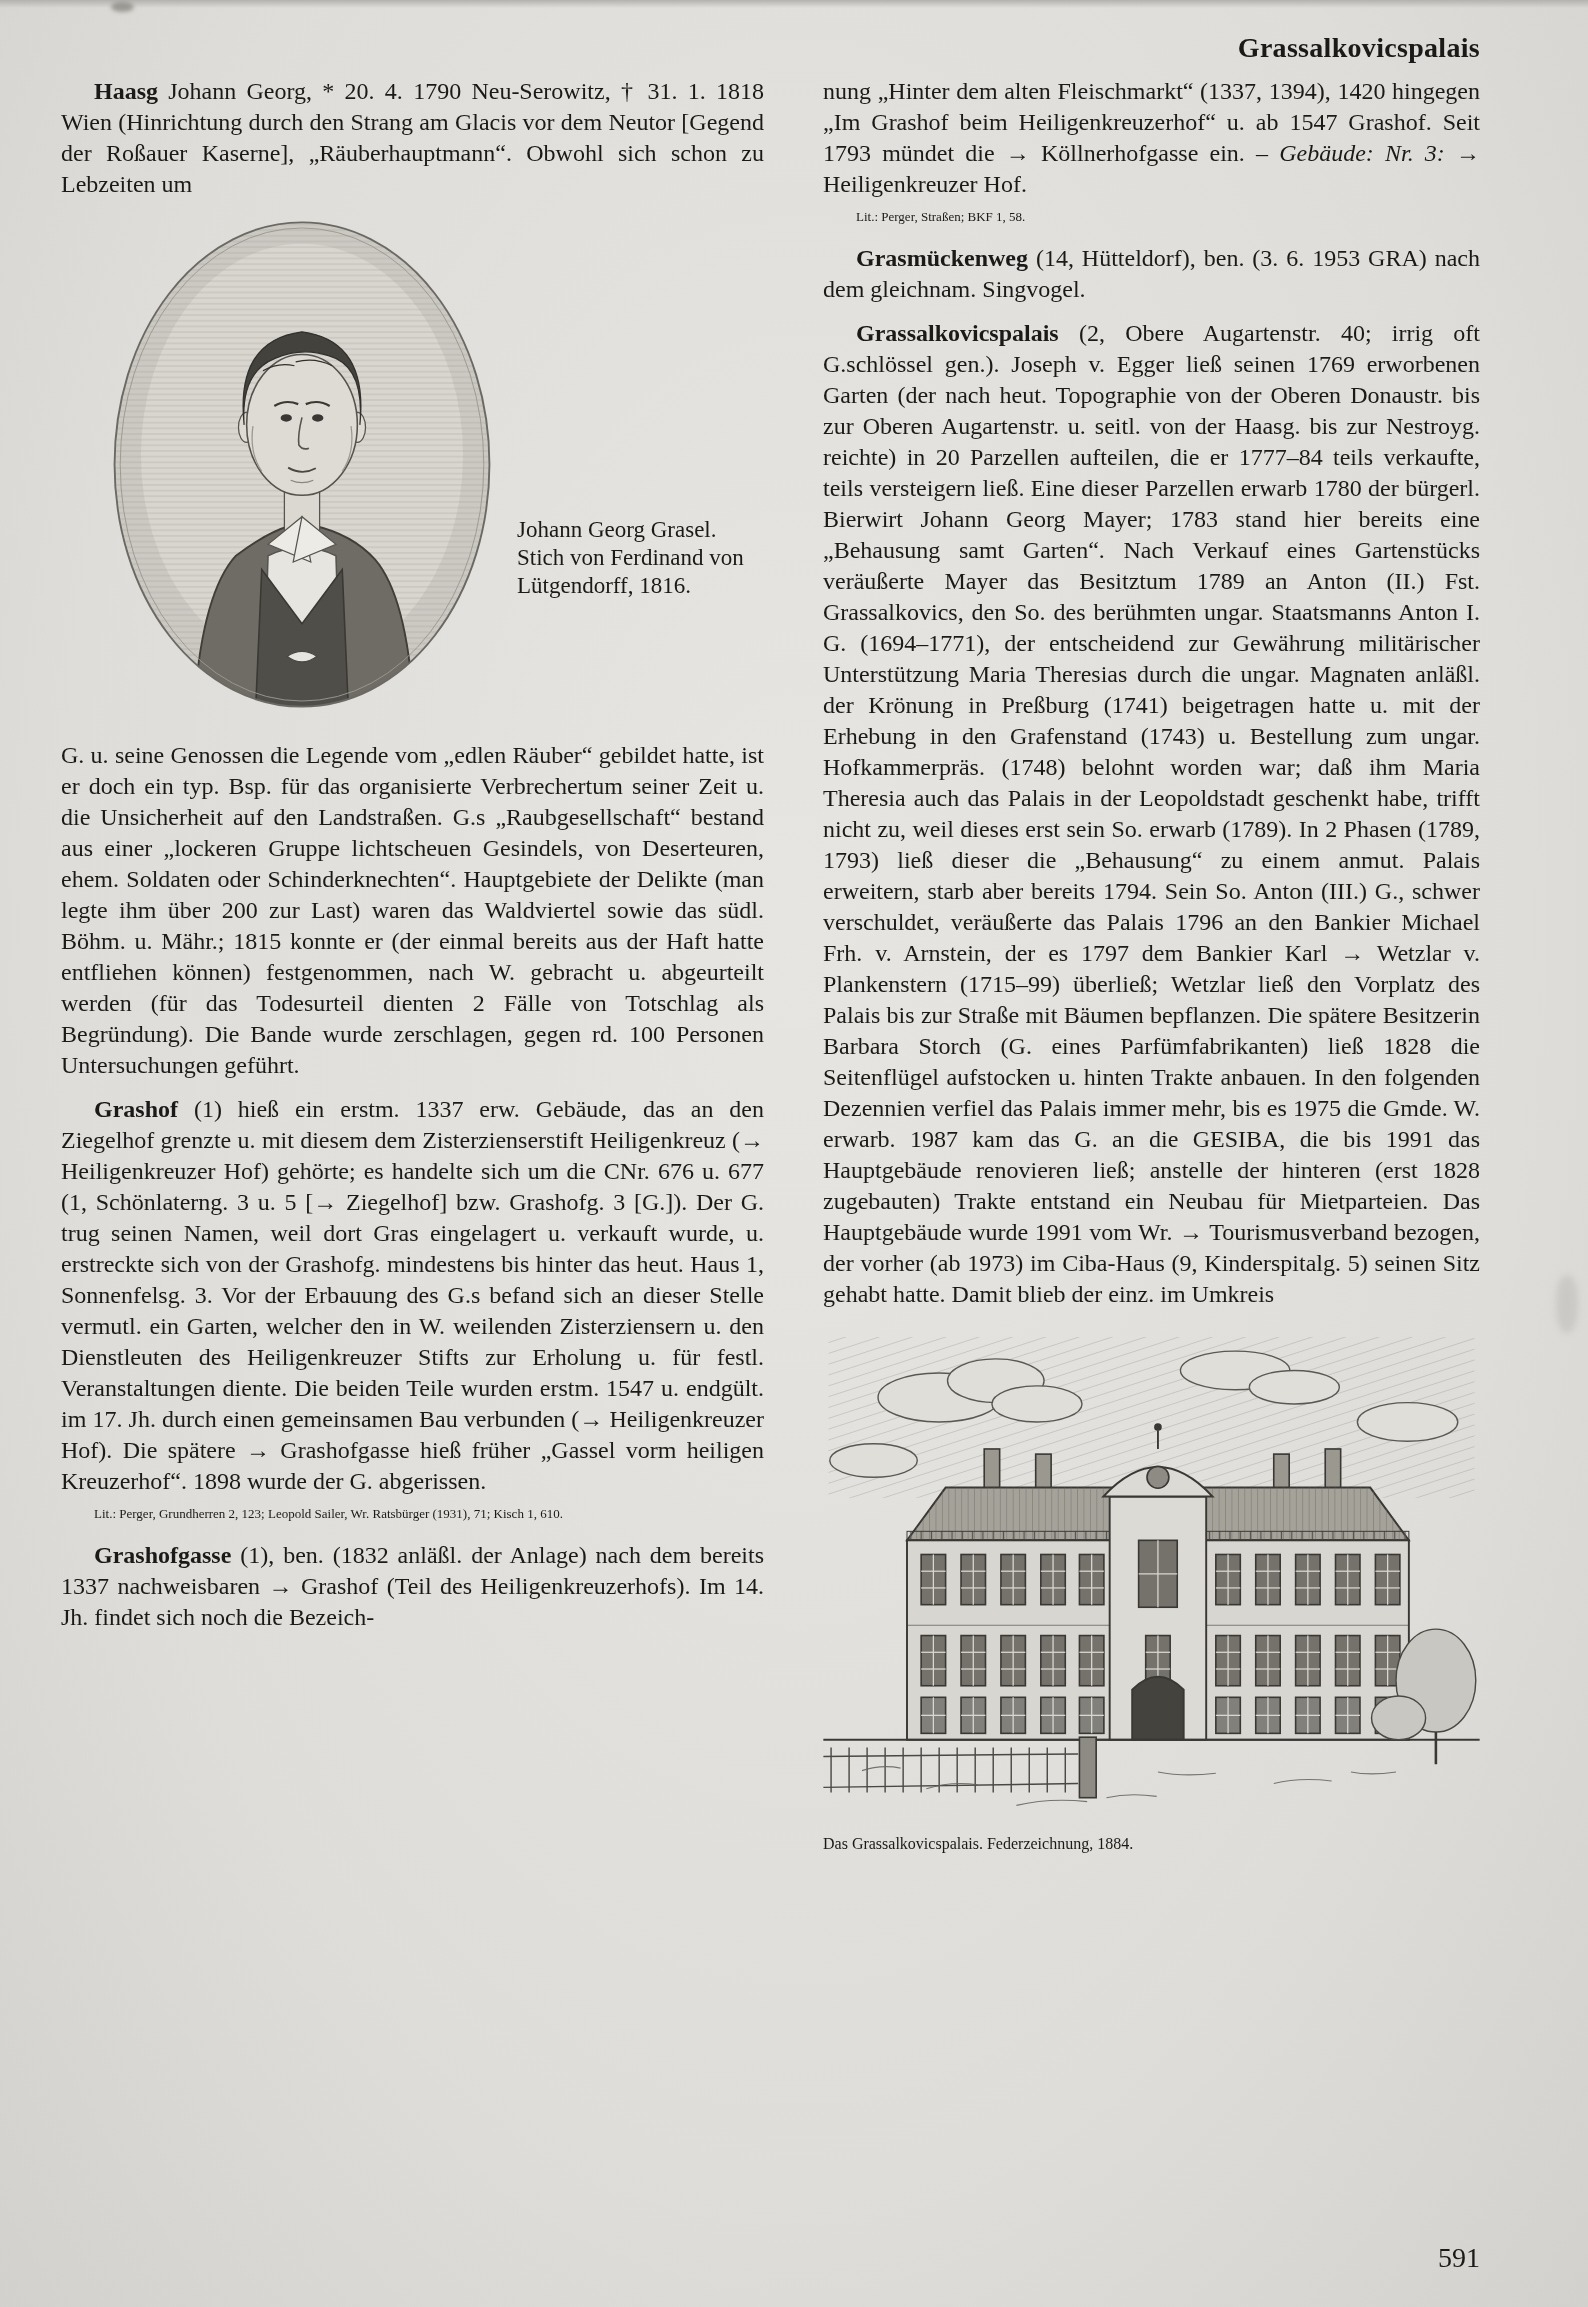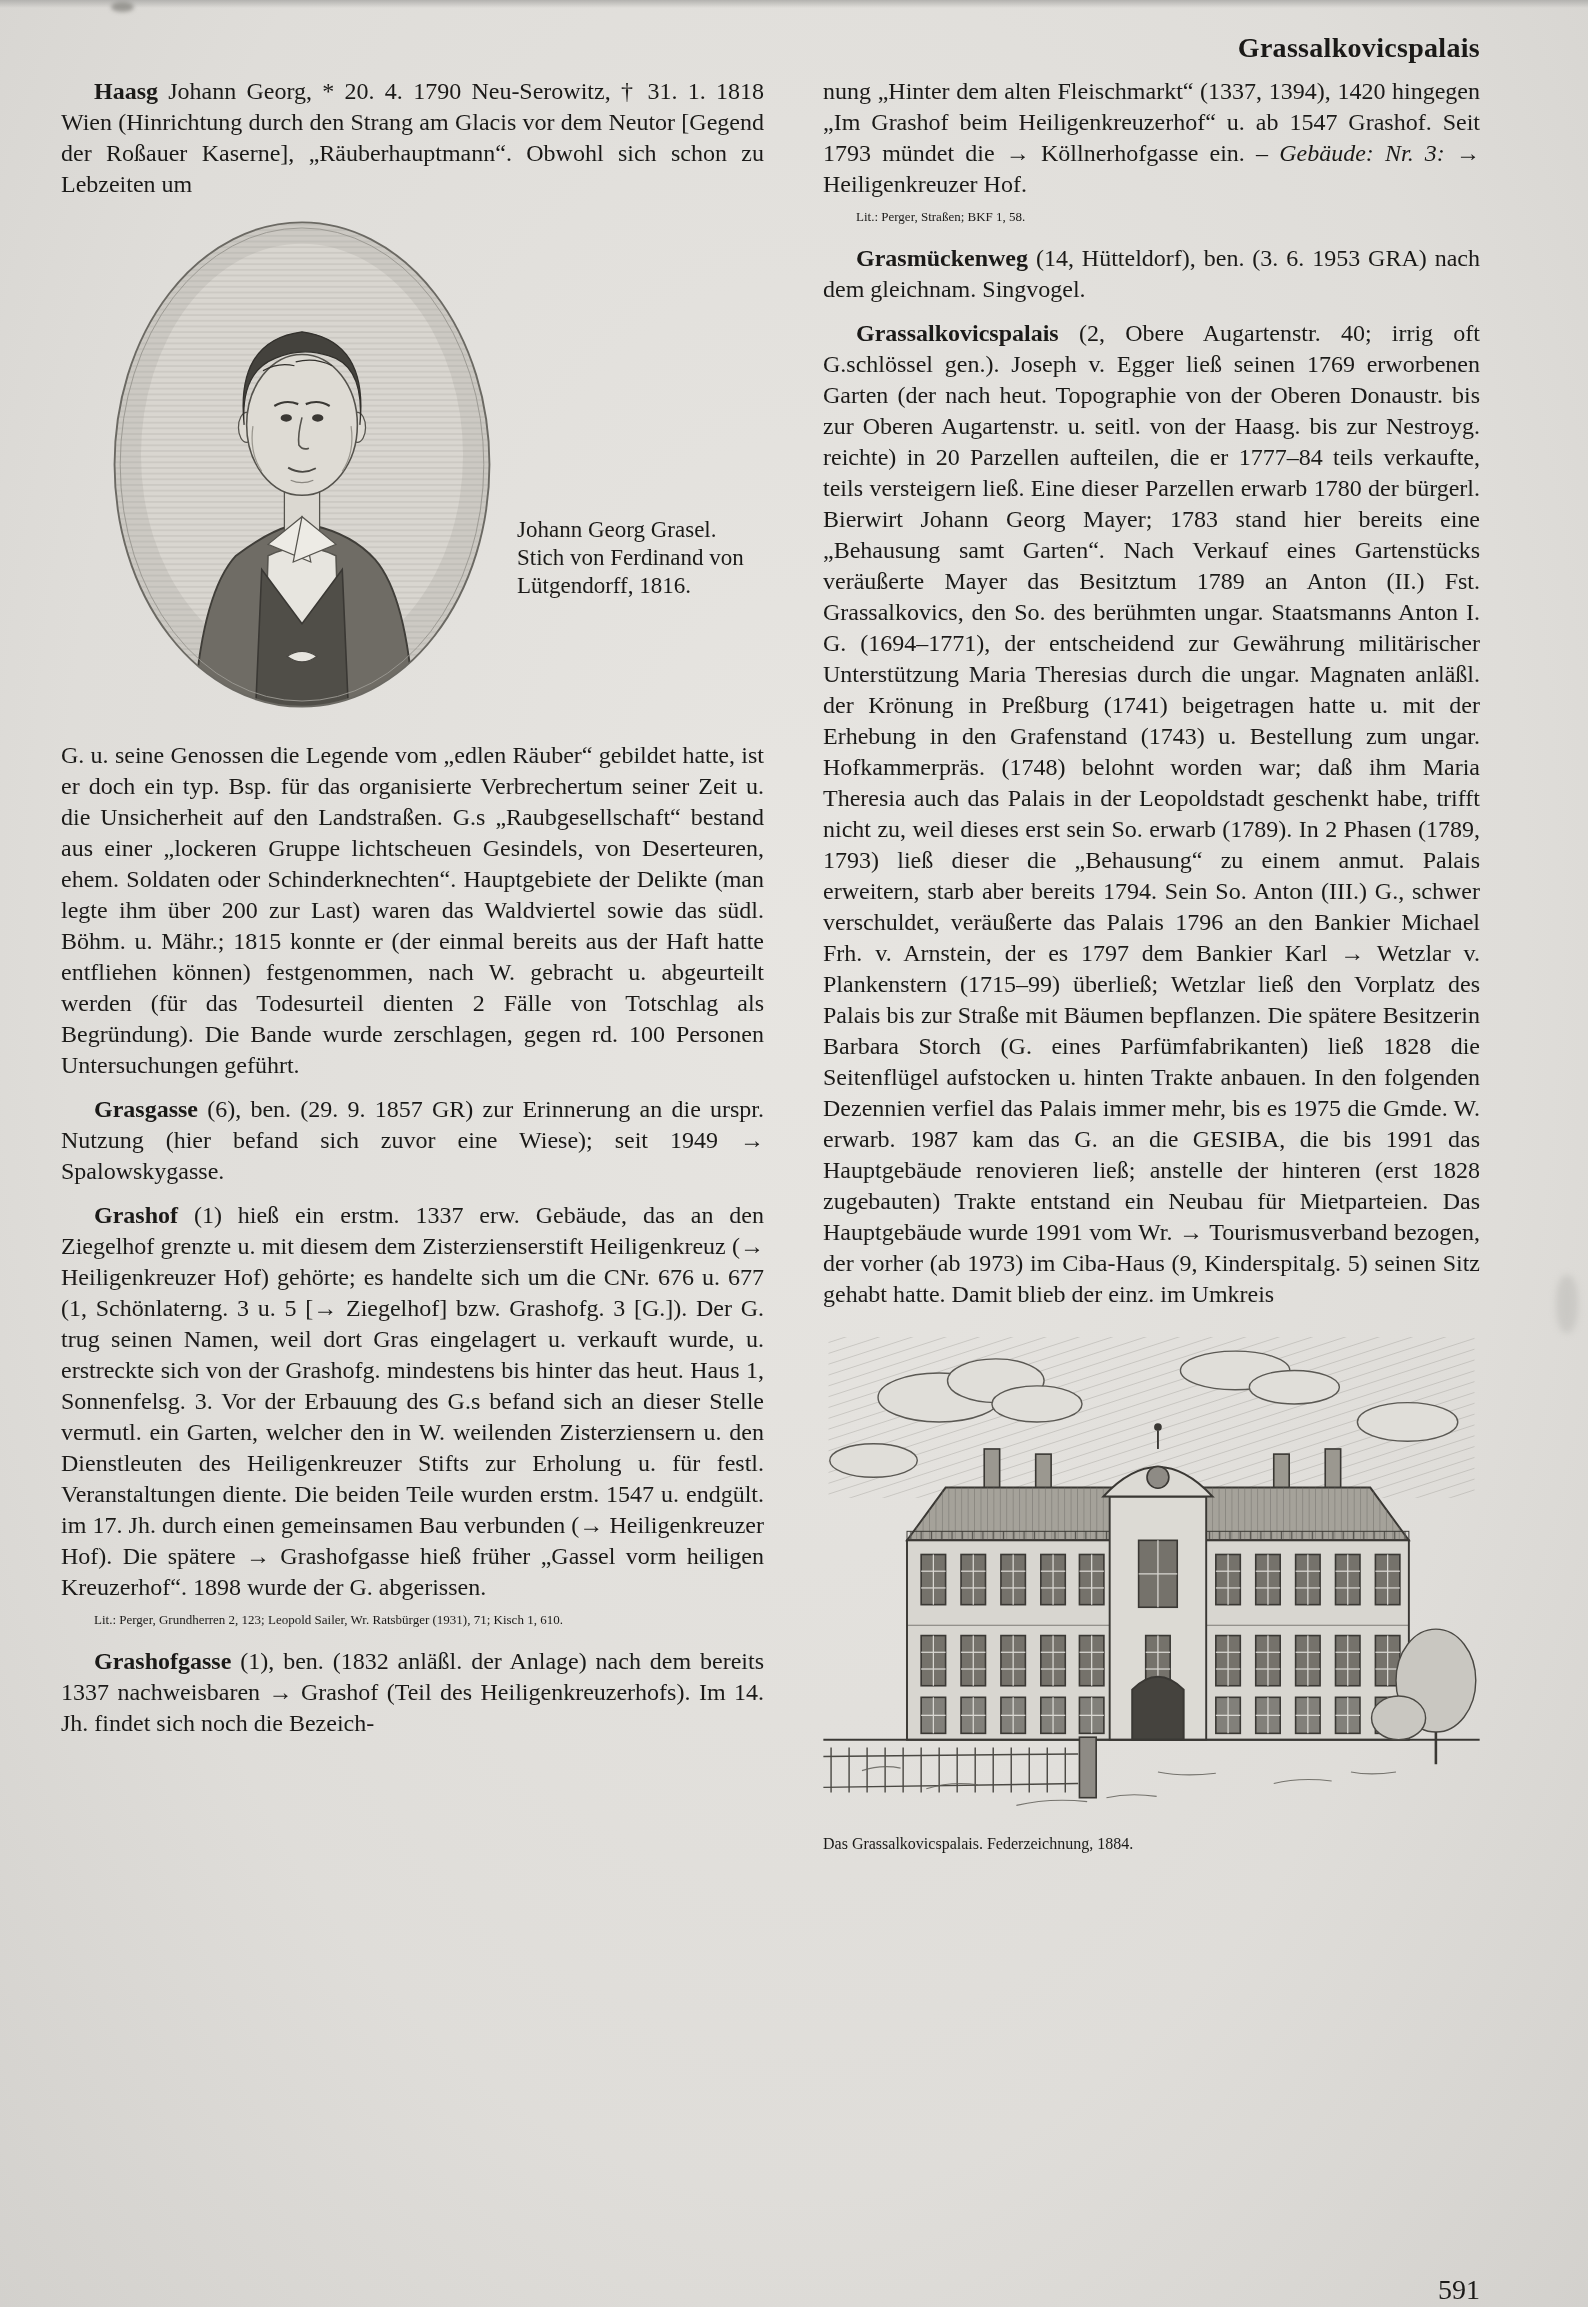--- a/index.html
+++ b/index.html
@@ -28,21 +28,21 @@
   .term{font-weight:bold;}
 
   .portrait-figure{position:relative;height:523px;margin:10.3px 0 6.4px 0;}
   .portrait-svg{position:absolute;left:46px;top:0;}
   .portrait-caption{position:absolute;left:456px;top:306px;width:246px;
     font-size:23px;line-height:28px;text-align:left;}
 
   .palais-figure{margin-top:18px;}
   .palais-caption{font-size:16px;line-height:28px;margin-top:10.3px;text-align:left;}
 
-  .page-number{position:absolute;left:823px;top:2242px;width:657px;text-align:right;font-size:28px;margin-top:32px;}
+  .page-number{position:absolute;left:823px;top:2242px;width:657px;text-align:right;font-size:28px;}
   figure{margin:0;padding:0;}
 </style>
 </head>
 <body>
 
 <div class="top-strip"></div>
 <div class="smudge"></div>
 <div class="margin-blot"></div>
 
 <div class="running-header">Grassalkovicspalais</div>
@@ -101,21 +101,20 @@
       </g>
       <ellipse cx="310" cy="395" rx="298" ry="385" fill="none" stroke="#6b6963" stroke-width="3"></ellipse>
       <ellipse cx="310" cy="395" rx="289" ry="376" fill="none" stroke="#9a9892" stroke-width="1.5"></ellipse>
     </svg>
     <figcaption class="portrait-caption">Johann Georg Grasel. Stich von Ferdinand von Lütgendorff, 1816.</figcaption>
   </figure>
 
   <p class="para">G. u. seine Genossen die Legende vom „edlen Räuber“ gebildet hatte, ist er doch ein typ. Bsp. für das organisierte Verbrechertum seiner Zeit u. die Unsicherheit auf den Landstraßen. G.s „Raubgesellschaft“ bestand aus einer „lockeren Gruppe lichtscheuen Gesindels, von Deserteuren, ehem. Soldaten oder Schinderknechten“. Hauptgebiete der Delikte (man legte ihm über 200 zur Last) waren das Waldviertel sowie das südl. Böhm. u. Mähr.; 1815 konnte er (der einmal bereits aus der Haft hatte entfliehen können) festgenommen, nach W. gebracht u. abgeurteilt werden (für das Todesurteil dienten 2 Fälle von Totschlag als Begründung). Die Bande wurde zerschlagen, gegen rd. 100 Personen Untersuchungen geführt.</p>
 
 
-  <p class="para indent entry"><b class="term">Grasgasse</b> <span>(6), ben. (29. 9. 1857 GR) zur Erinnerung an die urspr. Nutzung (hier befand sich zuvor eine Wiese); seit 1949 → Spalowskygasse.</span></p>
 
   <p class="para indent entry"><b class="term">Grashof</b> <span>(1) hieß ein erstm. 1337 erw. Gebäude, das an den Ziegelhof grenzte u. mit diesem dem Zisterzienserstift Heiligenkreuz (→ Heiligenkreuzer Hof) gehörte; es handelte sich um die CNr. 676 u. 677 (1, Schönlaterng. 3 u. 5 [→ Ziegelhof] bzw. Grashofg. 3 [G.]). Der G. trug seinen Namen, weil dort Gras eingelagert u. verkauft wurde, u. erstreckte sich von der Grashofg. mindestens bis hinter das heut. Haus 1, Sonnenfelsg. 3. Vor der Erbauung des G.s befand sich an dieser Stelle vermutl. ein Garten, welcher den in W. weilenden Zisterziensern u. den Dienstleuten des Heiligenkreuzer Stifts zur Erholung u. für festl. Veranstaltungen diente. Die beiden Teile wurden erstm. 1547 u. endgült. im 17. Jh. durch einen gemeinsamen Bau verbunden (→ Heiligenkreuzer Hof). Die spätere → Grashofgasse hieß früher „Gassel vorm heiligen Kreuzerhof“. 1898 wurde der G. abgerissen.</span></p>
 
   <p class="lit indent">Lit.: Perger, Grundherren 2, 123; Leopold Sailer, Wr. Ratsbürger (1931), 71; Kisch 1, 610.</p>
 
   <p class="para indent entry"><b class="term">Grashofgasse</b> <span>(1), ben. (1832 anläßl. der Anlage) nach dem bereits 1337 nachweisbaren → Grashof (Teil des Heiligenkreuzerhofs). Im 14. Jh. findet sich noch die Bezeich-</span></p>
 
 </div>
 
 <div class="col col-right">

